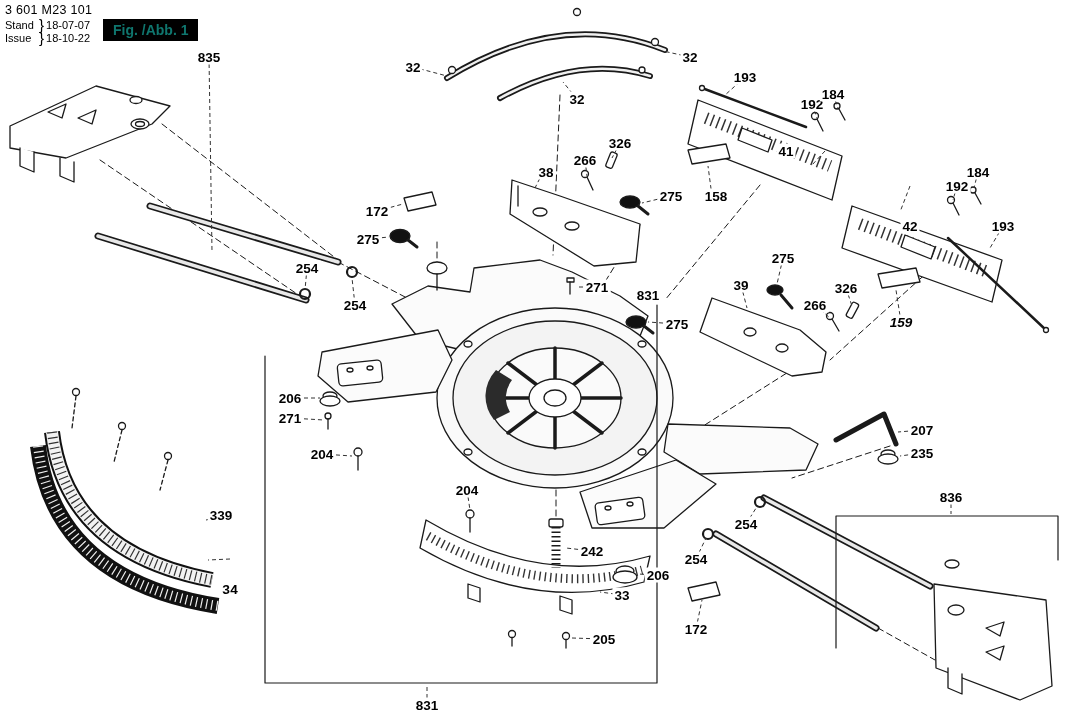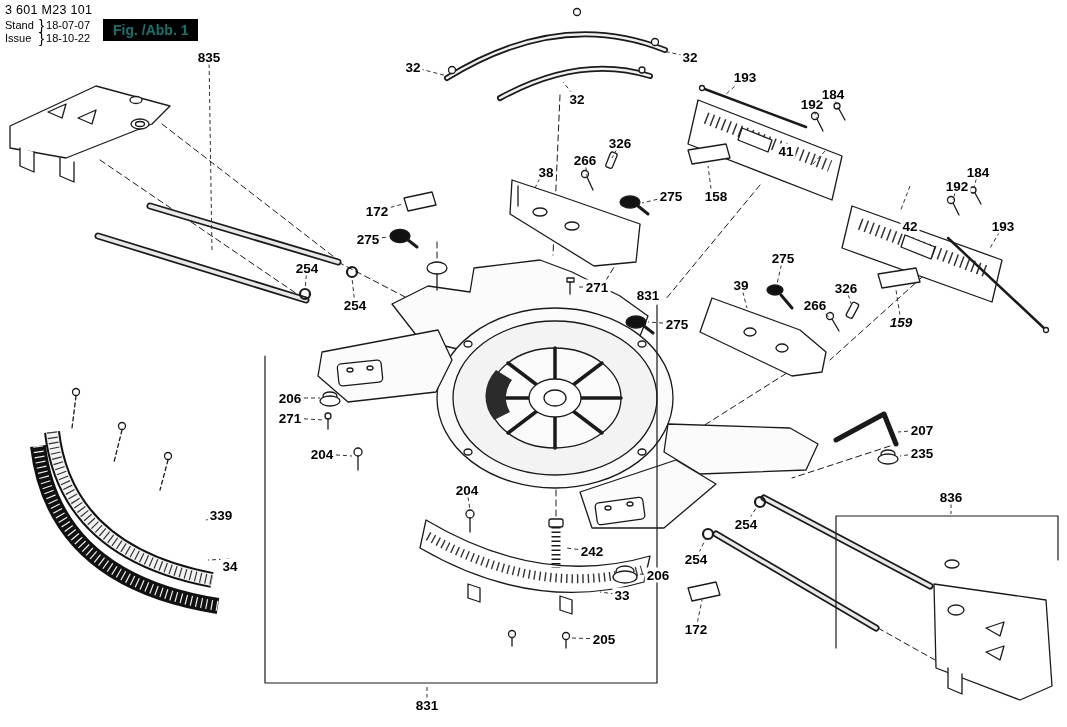--- a/index.html
+++ b/index.html
@@ -376,21 +376,21 @@
       <span class="part-label" style="left: 741px; top: 285px;">39</span>
       <span class="part-label" style="left: 783px; top: 258px;">275</span>
       <span class="part-label" style="left: 815px; top: 305px;">266</span>
       <span class="part-label" style="left: 846px; top: 288px;">326</span>
       <span class="part-label" style="left: 901px; top: 322px; font-style: italic;">159</span>
       <span class="part-label" style="left: 290px; top: 398px;">206</span>
       <span class="part-label" style="left: 290px; top: 418px;">271</span>
       <span class="part-label" style="left: 322px; top: 454px;">204</span>
       <span class="part-label" style="left: 467px; top: 490px;">204</span>
       <span class="part-label" style="left: 213px; top: 515px; margin-left: 8px;">339</span>
-      <span class="part-label" style="left: 230px; top: 566px;">34</span>
+      <span class="part-label" style="left: 230px; top: 590px; font-family: Liberation Mono, monospace;">34</span>
       <span class="part-label" style="left: 592px; top: 551px;">242</span>
       <span class="part-label" style="left: 658px; top: 575px;">206</span>
       <span class="part-label" style="left: 622px; top: 595px;">33</span>
       <span class="part-label" style="left: 604px; top: 639px;">205</span>
       <span class="part-label" style="left: 427px; top: 705px;">831</span>
       <span class="part-label" style="left: 746px; top: 524px;">254</span>
       <span class="part-label" style="left: 696px; top: 559px;">254</span>
       <span class="part-label" style="left: 696px; top: 629px;">172</span>
       <span class="part-label" style="left: 922px; top: 430px;">207</span>
       <span class="part-label" style="left: 922px; top: 453px;">235</span>

